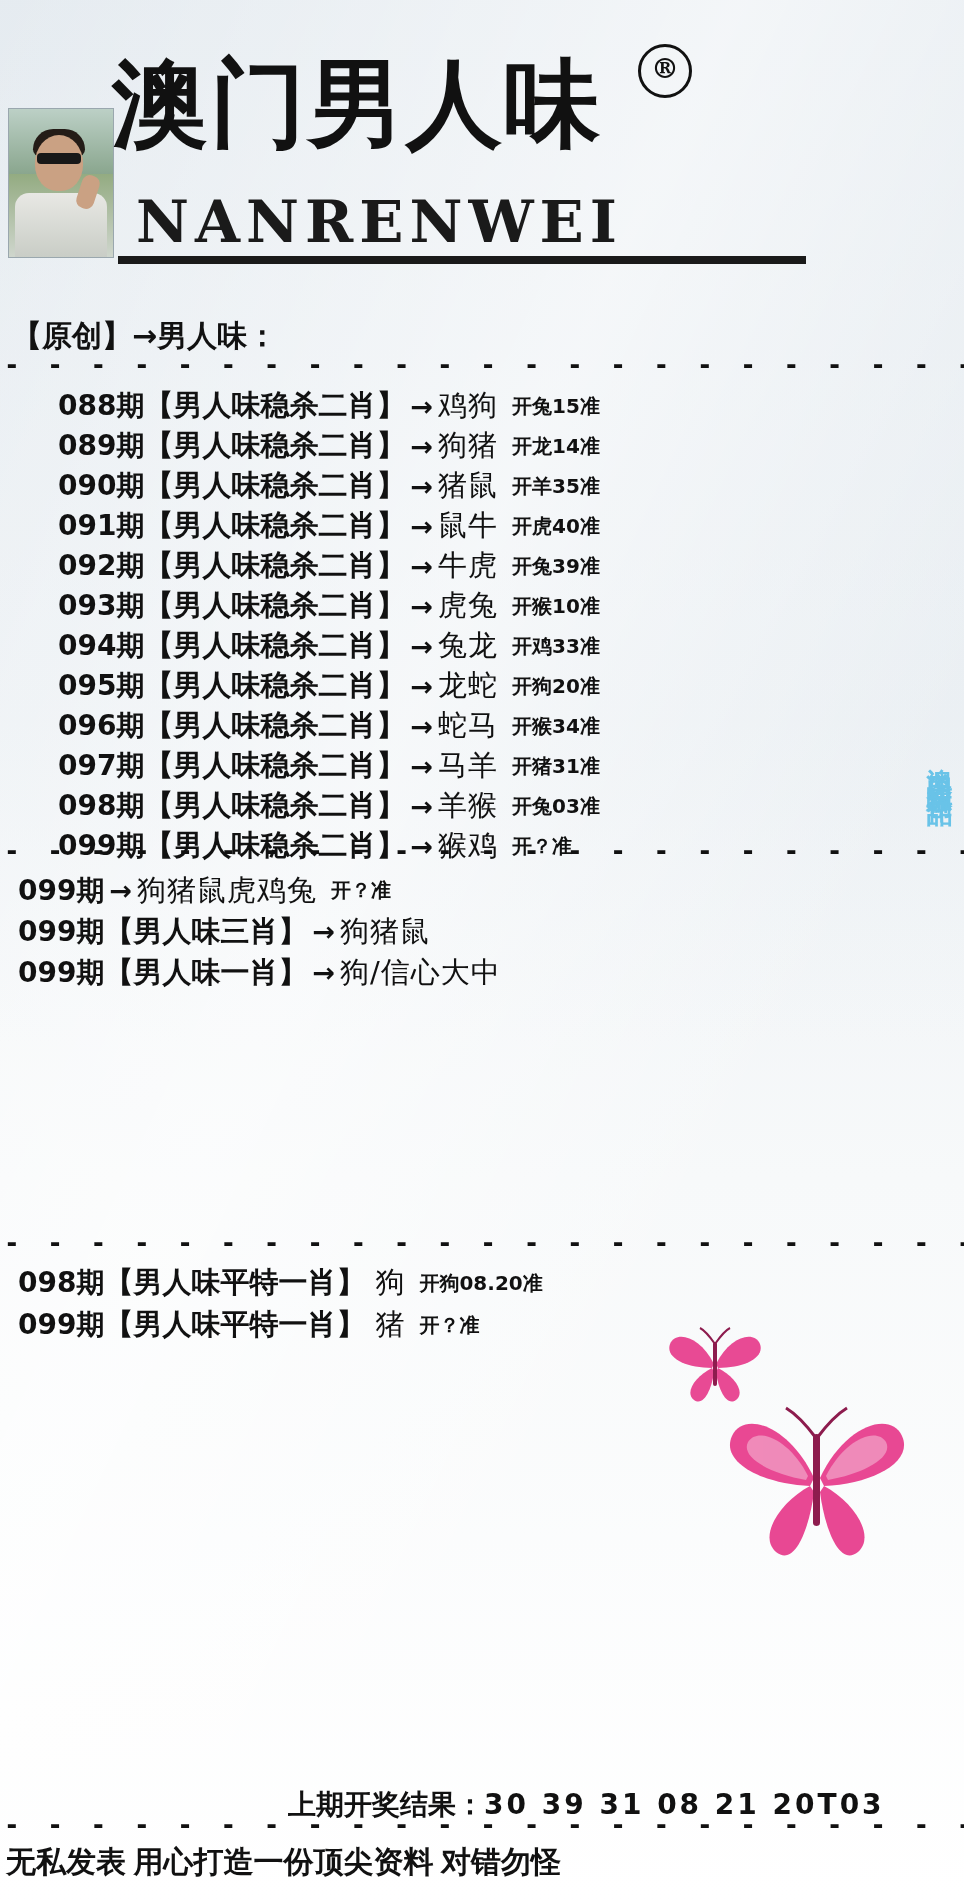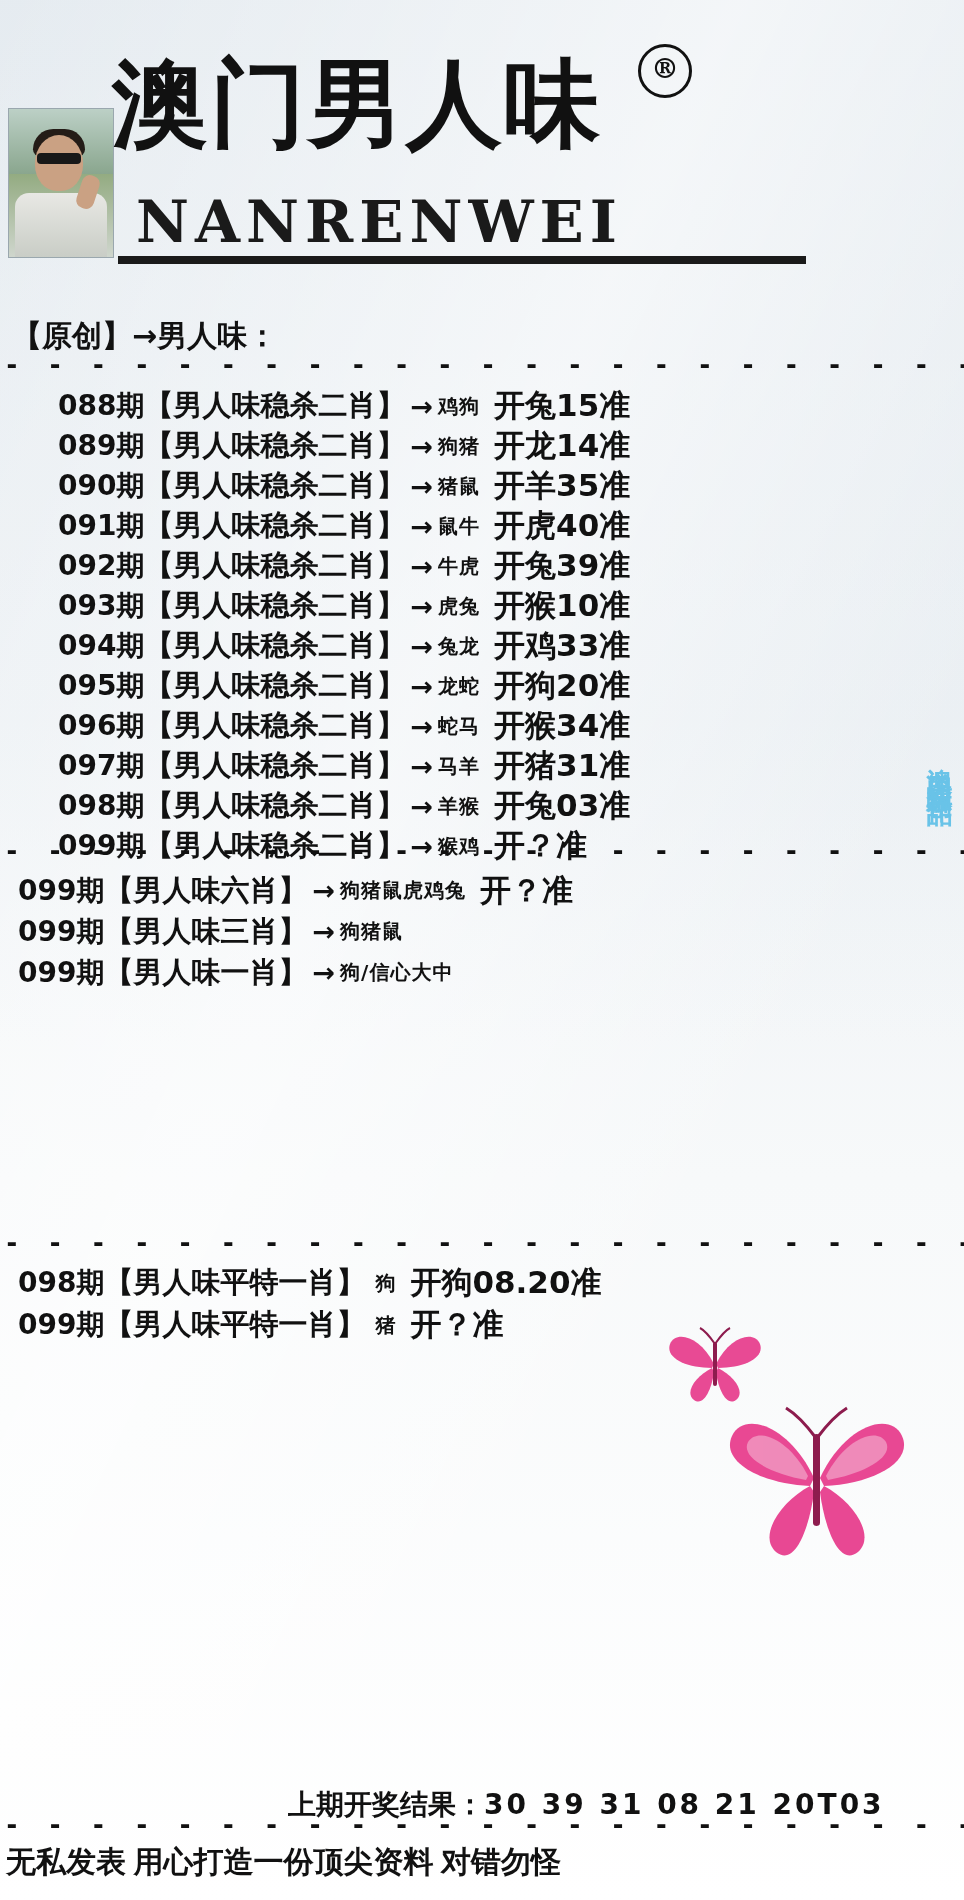--- a/index.html
+++ b/index.html
@@ -178,26 +178,26 @@
     font-size: 29px;
     font-weight: bold;
     letter-spacing: 0px;
   }
   .row .arrow {
     font-size: 27px;
     font-weight: bold;
     padding: 0 5px;
   }
   .row .picks {
+    font-size: 29px;
+    font-weight: normal;
+    letter-spacing: 1px;
+  }
+  .row .result {
     font-size: 20px;
-    font-weight: bold;
-    letter-spacing: 1px;
-  }
-  .row .result {
-    font-size: 31px;
     font-weight: bold;
     padding-left: 14px;
   }
 
   .group2 {
     position: absolute;
     left: 0;
     top: 870px;
     width: 964px;
   }
@@ -382,21 +382,20 @@
       <span class="result">开？准</span>
     </div>
   </div>
 
   <div class="dashes d2">- - - - - - - - - - - - - - - - - - - - - - - - - -</div>
 
   <div class="group2">
 
     <div class="row">
       <span class="issue">099期</span>
-      <span class="label">【男人味六肖】</span>
       <span class="arrow">→</span>
       <span class="picks">狗猪鼠虎鸡兔</span>
       <span class="result">开？准</span>
     </div>
 
     <div class="row">
       <span class="issue">099期</span>
       <span class="label">【男人味三肖】</span>
       <span class="arrow">→</span>
       <span class="picks">狗猪鼠</span>

